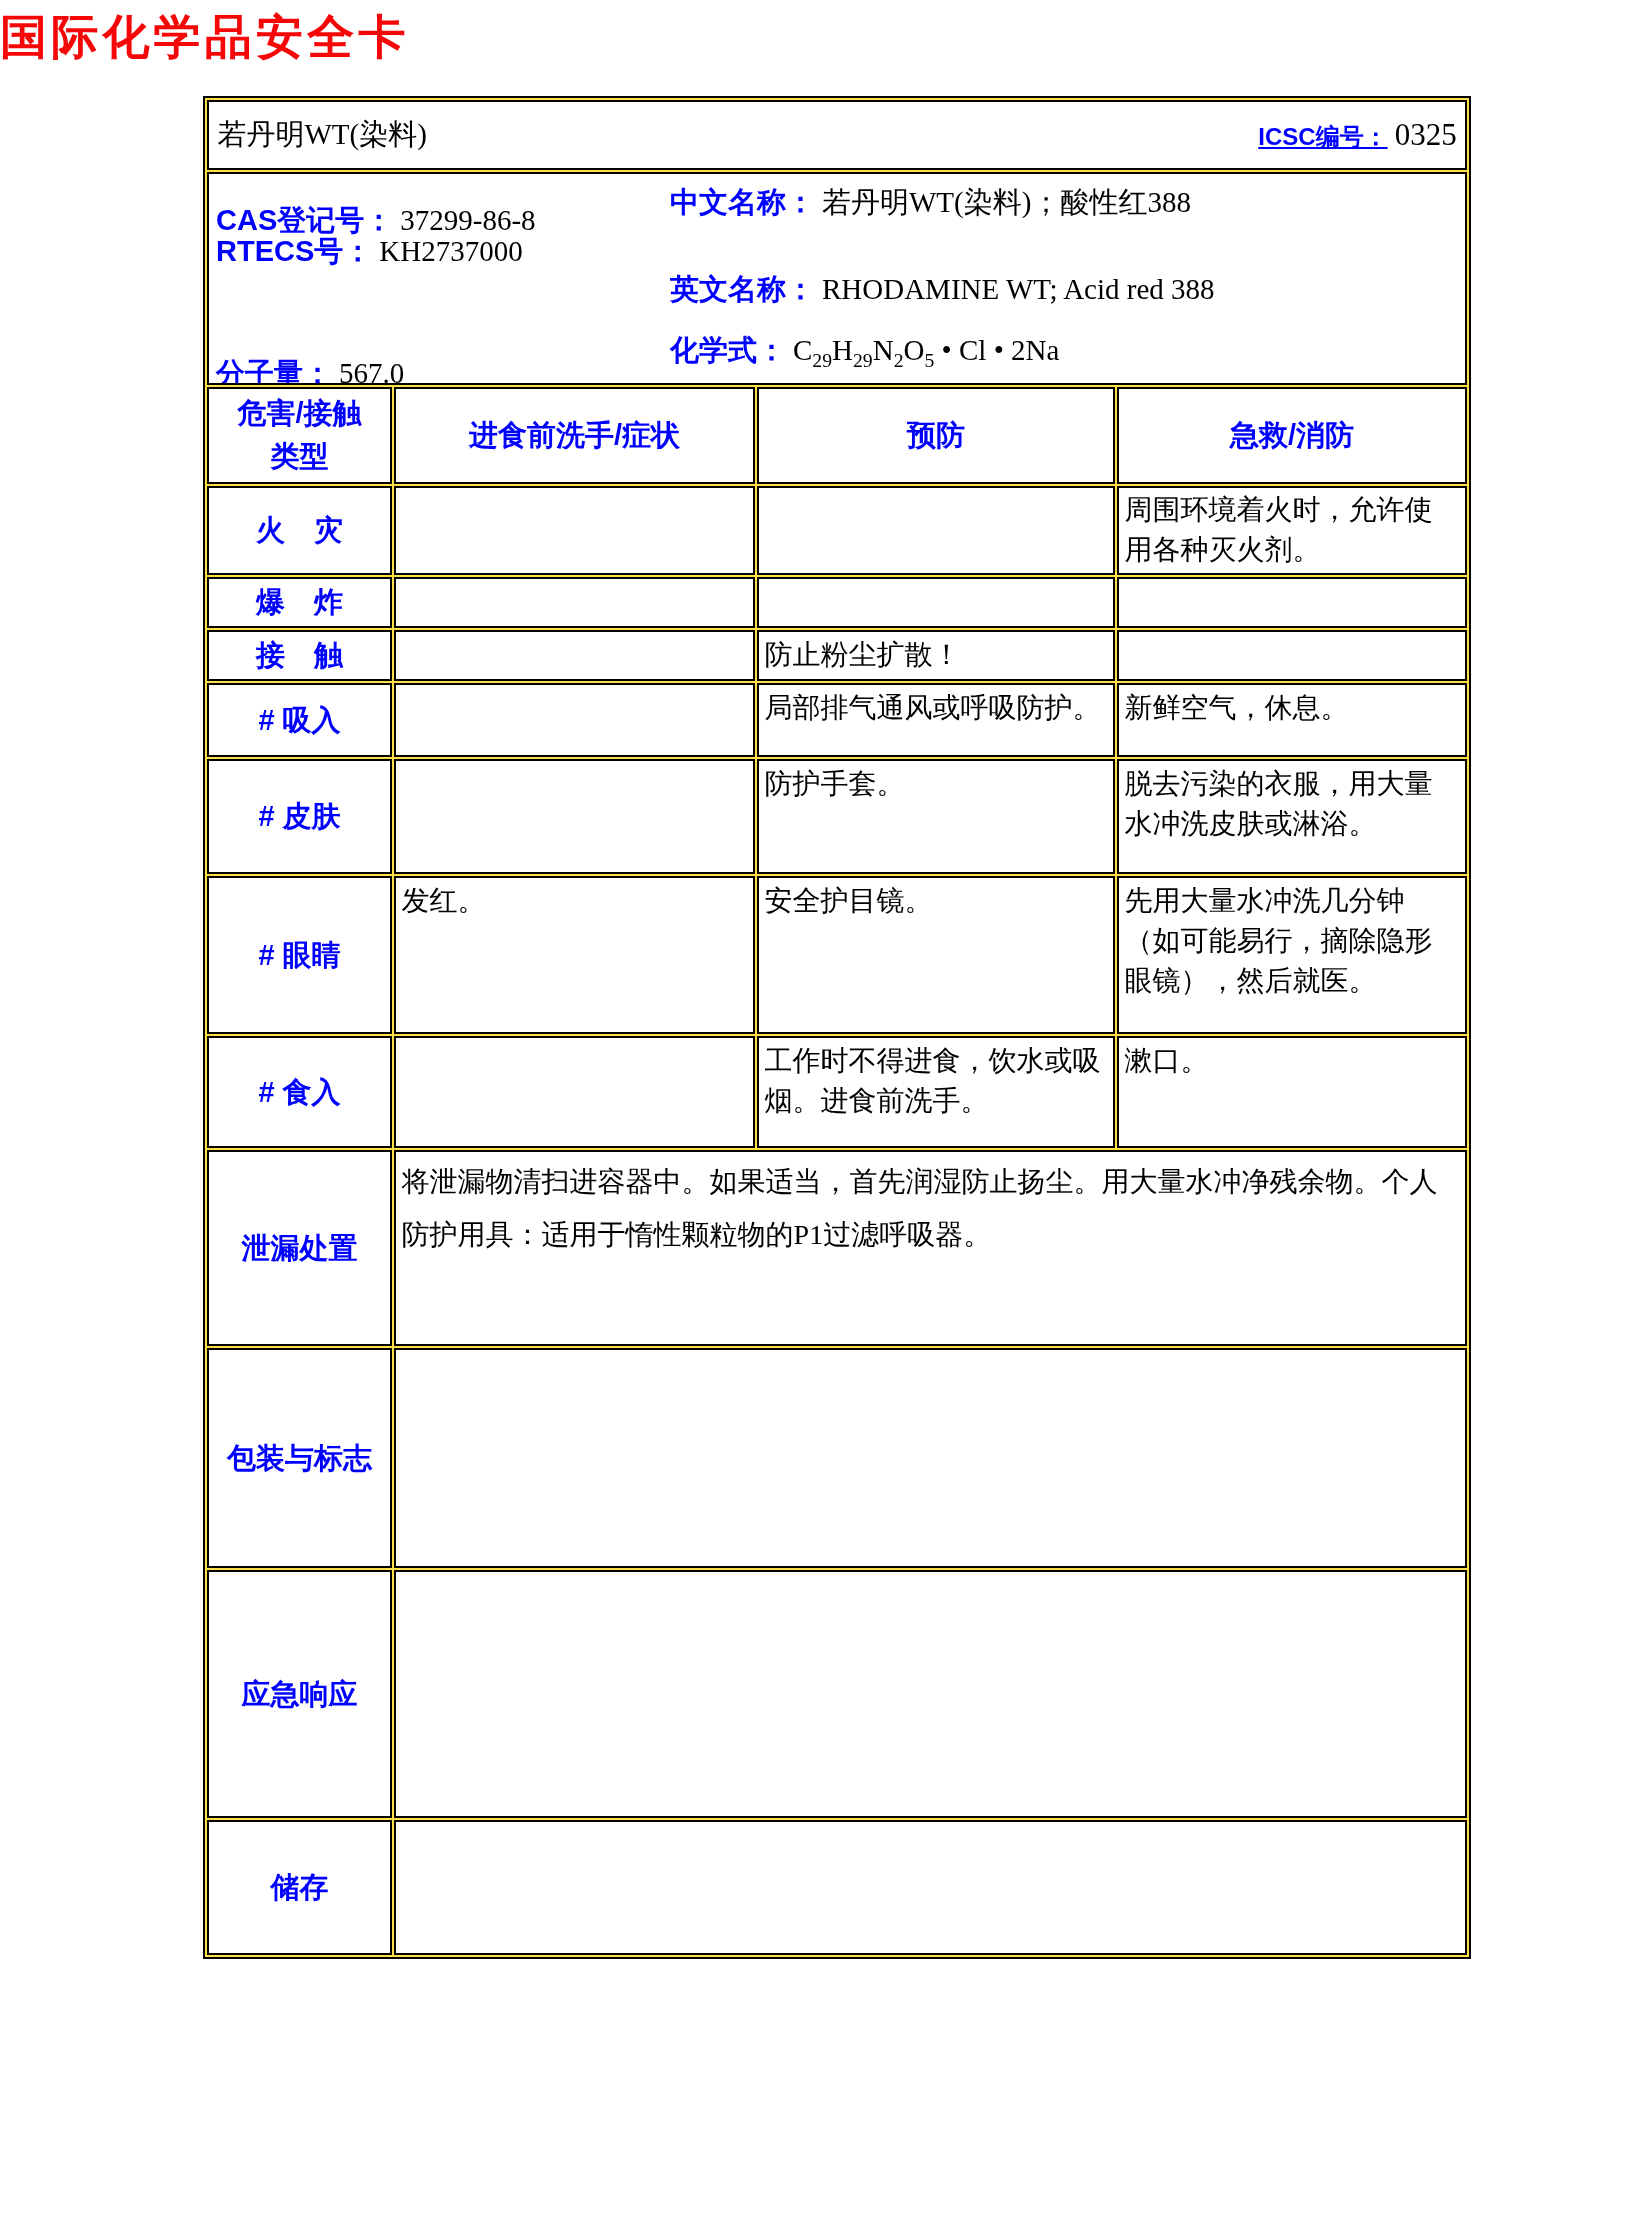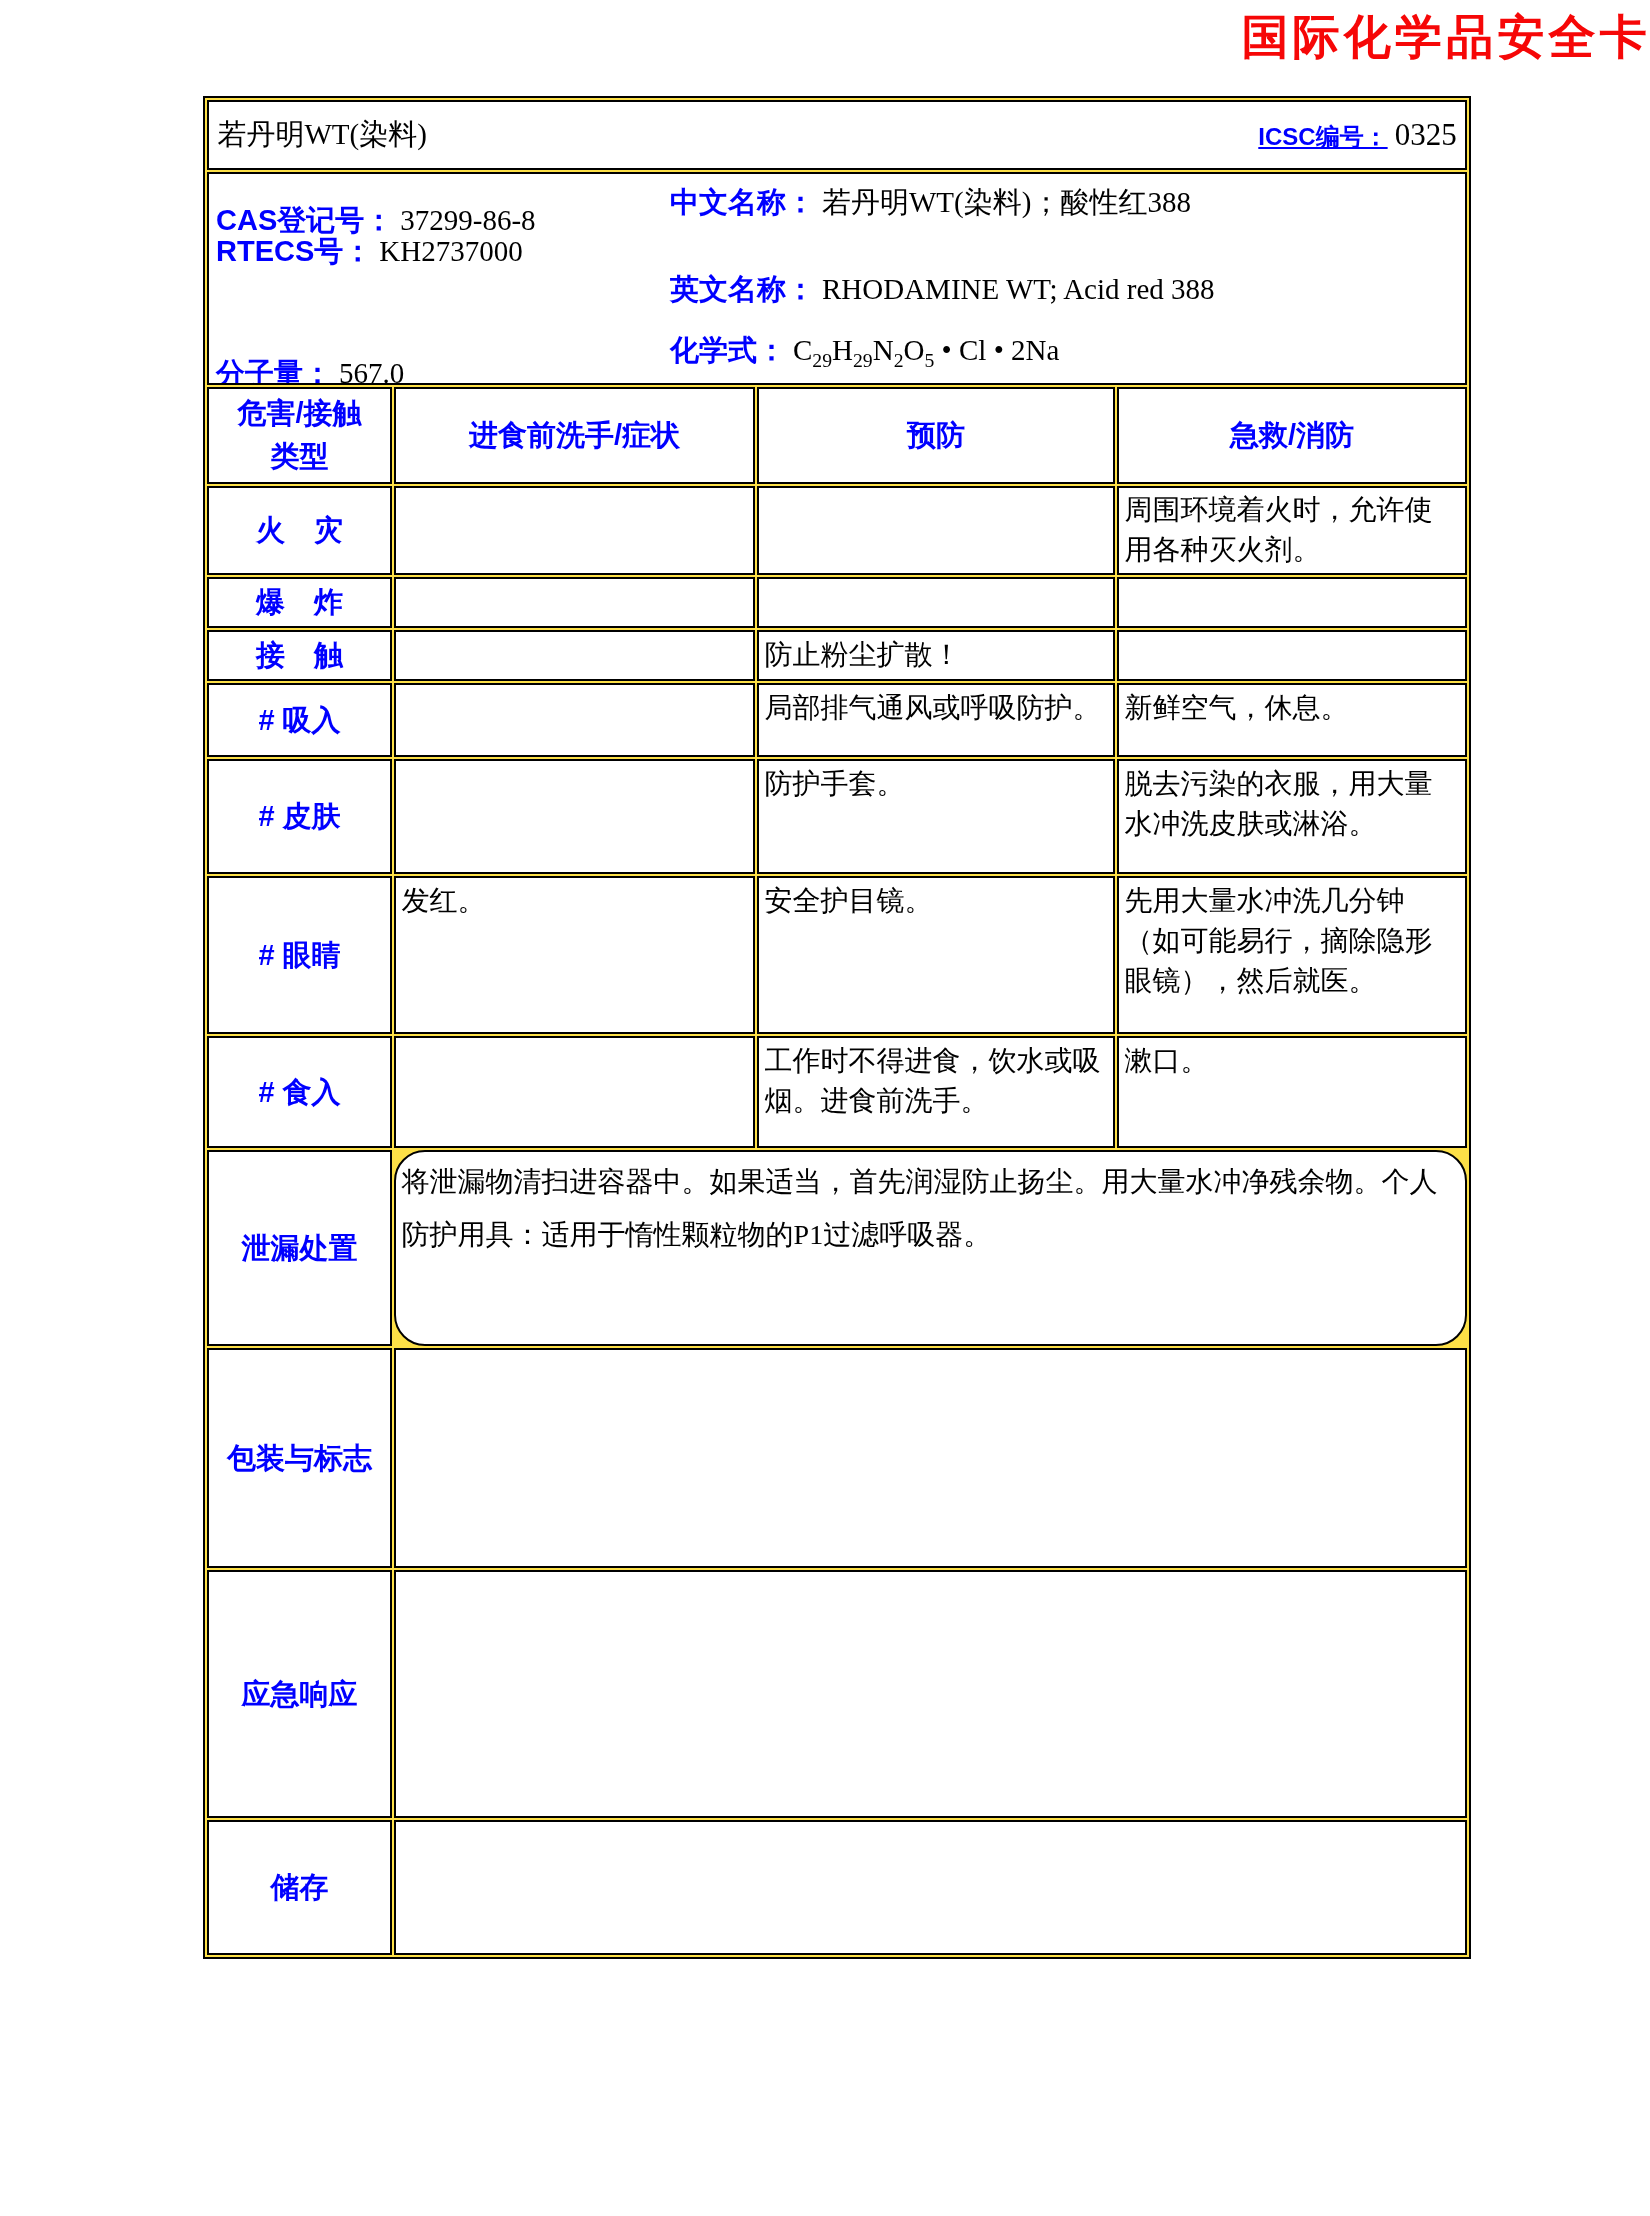--- a/index.html
+++ b/index.html
@@ -10,21 +10,21 @@
   body {
     width: 1651px;
     height: 2216px;
     position: relative;
     font-family: "Liberation Serif", "DejaVu Serif", serif;
     color: #000000;
     overflow: hidden;
   }
   .page-title {
     margin: 11.2px 0 0 0;
-    text-align: right;
+    text-align: left;
     font-family: "Liberation Sans", "DejaVu Sans", sans-serif;
     font-size: 47px;
     font-weight: bold;
     letter-spacing: 4.2px;
     color: #f60707;
     line-height: 1.1;
   }
   table.icsc-card {
     position: absolute;
     left: 203px;
@@ -86,21 +86,21 @@
   td.row-label {
     font-family: "Liberation Sans", "DejaVu Sans", sans-serif;
     font-weight: bold;
     color: #0000ff;
     text-align: center;
     vertical-align: middle;
     font-size: 29px;
     word-break: normal;
   }
   td.body-cell { color: #000; }
-  td.spill-cell { line-height: 1.9; border-radius: 31px; }
+  td.spill-cell { line-height: 1.9; }
 </style>
 </head>
 <body>
 
 <h1 class="page-title">国际化学品安全卡</h1>
 
 <table class="icsc-card">
   <colgroup>
     <col style="width:185px">
     <col style="width:361px">

